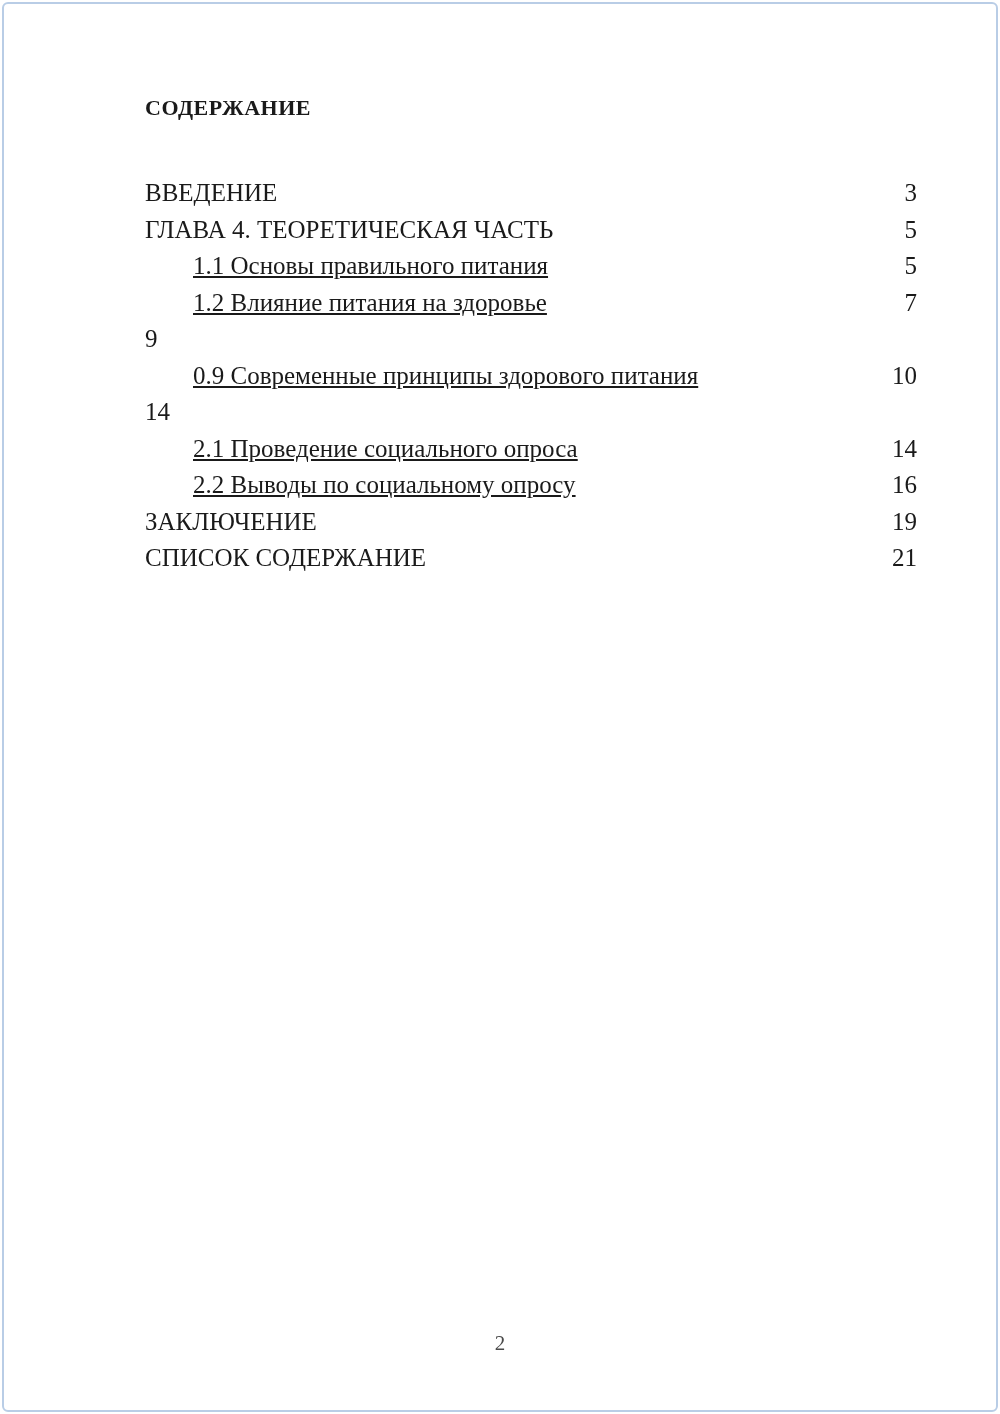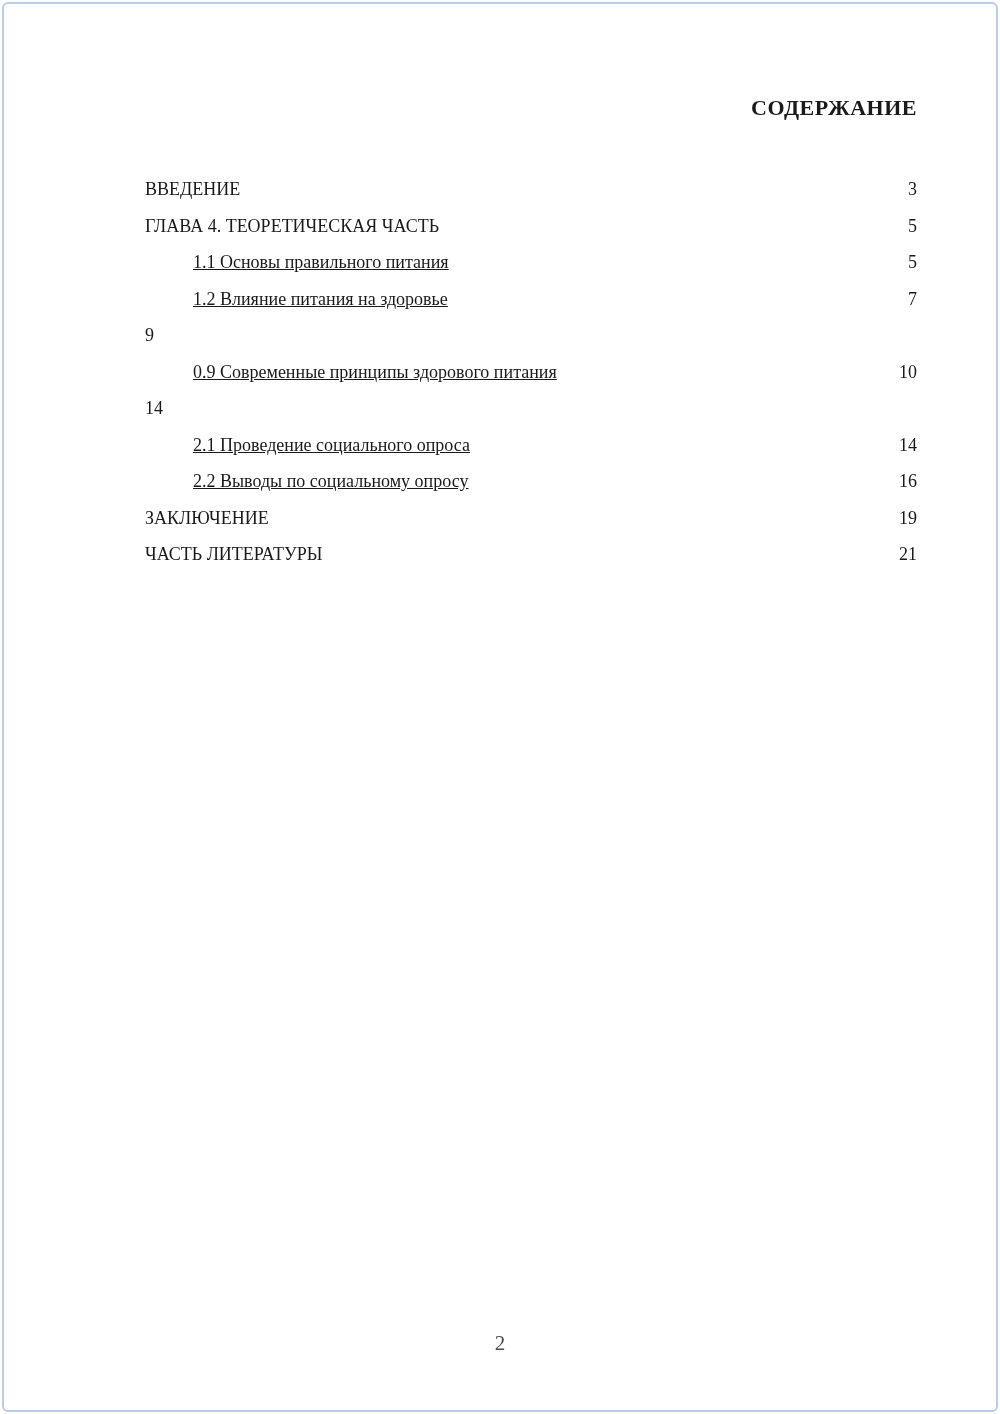--- a/index.html
+++ b/index.html
@@ -22,28 +22,28 @@
     border-radius: 6px;
     pointer-events: none;
   }
   .content {
     position: absolute;
     left: 145px;
     right: 83px;
     top: 95px;
   }
   .doc-title {
-    text-align: right;
+    text-align: left;
     font-weight: bold;
     font-size: 22px;
     letter-spacing: 0.5px;
     margin: 0 0 58px 0;
   }
   .toc {
-    font-size: 18px;
+    font-size: 25px;
   }
   .toc-row {
     display: flex;
     justify-content: space-between;
     align-items: baseline;
     height: 36.5px;
   }
   .toc-row .label {
     white-space: nowrap;
   }
@@ -117,20 +117,20 @@
       <span class="label">2.2 Выводы по социальному опросу</span>
       <span class="pagenum">16</span>
     </div>
 
     <div class="toc-row">
       <span class="label">ЗАКЛЮЧЕНИЕ</span>
       <span class="pagenum">19</span>
     </div>
 
     <div class="toc-row">
-      <span class="label">ЧАСТЬ ЛИТЕРАТУРЫ</span>
+      <span class="label">СПИСОК СОДЕРЖАНИЕ</span>
       <span class="pagenum">21</span>
     </div>
 
   </div>
 </div>
 
 <div class="footer-pagenum">2</div>
 
 </body></html>

